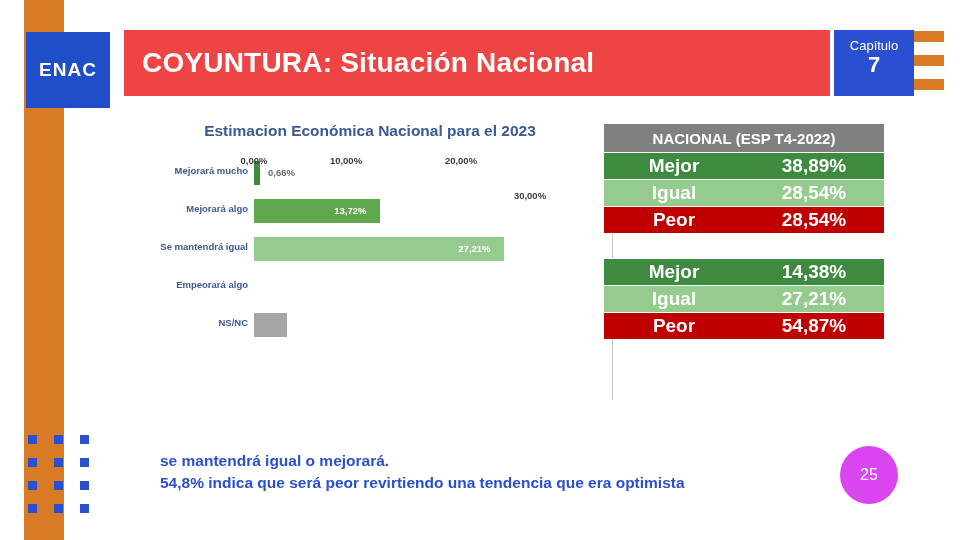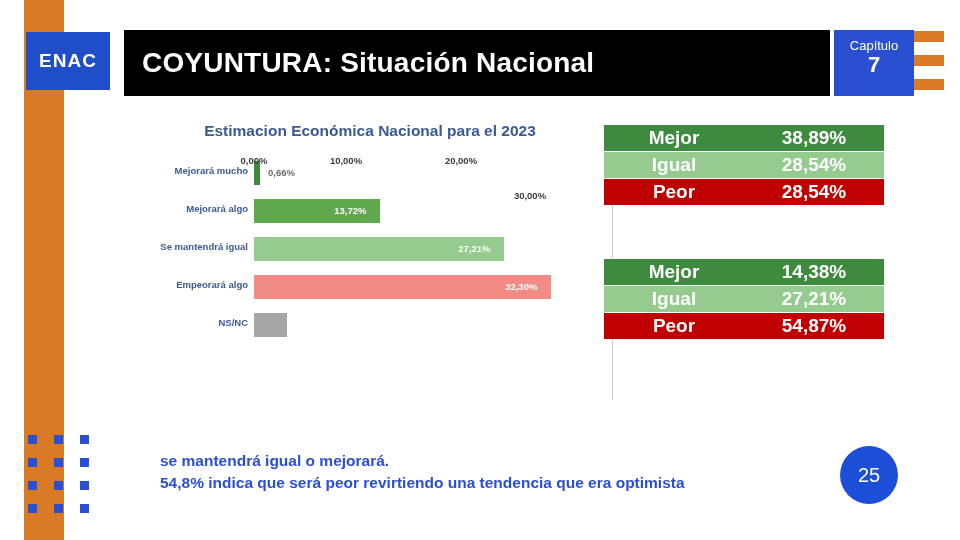--- a/index.html
+++ b/index.html
@@ -7,25 +7,25 @@
     width:960px;height:540px;position:relative;overflow:hidden;
     background:#ffffff;
     font-family:"Liberation Sans", sans-serif;
   }
   
   .left-bar{position:absolute;left:24px;top:0;width:40px;height:540px;background:#D97B25;}
   
   .right-dash{position:absolute;right:16px;width:42px;height:11px;background:#D97B25;}
   .rd1{top:31px;} .rd2{top:55px;} .rd3{top:79px;}
   
-  .logo{position:absolute;left:26px;top:32px;width:84px;height:58px;background:#1F4EC8;
+  .logo{position:absolute;left:26px;top:32px;width:84px;height:76px;background:#1F4EC8;
         display:flex;align-items:center;justify-content:center;}
   .logo span{color:#fff;font-weight:bold;font-size:19px;letter-spacing:1px;}
   
-  .title-bar{position:absolute;left:124px;top:30px;width:706px;height:66px;background:#000000;
+  .title-bar{position:absolute;left:124px;top:30px;width:706px;height:66px;background:#ef4444;
              display:flex;align-items:center;}
   .title-bar .t{color:#fff;font-size:28px;font-weight:bold;padding-left:18px;letter-spacing:.2px;}
   
   .chapter{position:absolute;left:834px;top:30px;width:80px;height:66px;background:#2B4FD1;
            color:#fff;text-align:center;}
   .chapter .c-label{font-size:13px;margin-top:8px;}
   .chapter .c-num{font-size:22px;font-weight:bold;line-height:1.05;}
   
   .chart-title{position:absolute;left:160px;top:122px;width:420px;text-align:center;
                color:#3B5A92;font-size:15.5px;font-weight:bold;}
@@ -50,22 +50,22 @@
   .tbl .r .k,.tbl .r .v{display:flex;align-items:center;justify-content:center;
                         color:#fff;font-size:19px;font-weight:bold;}
   .tbl .r .k{width:50%;}
   .tbl .r .v{width:50%;}
   
   .dots{position:absolute;left:28px;top:435px;width:88px;}
   .dots .d{position:absolute;width:9px;height:9px;background:#2B4FD1;}
   .footer-text{position:absolute;left:160px;top:450px;width:680px;color:#2B4FD1;
                font-size:15.5px;font-weight:bold;line-height:1.42;}
   .page-circle{position:absolute;left:840px;top:446px;width:58px;height:58px;border-radius:50%;
-               background:#1d4ed8;color:#fff;display:flex;align-items:center;justify-content:center;
-               font-size:20px;}
+               background:#d946ef;color:#fff;display:flex;align-items:center;justify-content:center;
+               font-size:16px;}
 </style>
 </head>
 <body>
 
 <div class="left-bar"></div>
 <div class="right-dash rd1"></div>
 <div class="right-dash rd2"></div>
 <div class="right-dash rd3"></div>
 
 <div class="logo">
@@ -99,42 +99,39 @@
     </div>
     <div class="row">
       <div class="cat">Se mantendrá igual</div>
       <div class="bar-area">
         <div class="bar" style="left: 0px; width: 250.332px; background: rgb(150, 203, 143);"></div>
         <div class="val inside" style="left: 204.332px;">27,21%</div>
       </div>
     </div>
     <div class="row">
       <div class="cat">Empeorará algo</div>
-      <div class="bar-area">
-        <div class="bar" style="left: 0px; width: 297.16px; background: rgb(240, 140, 133);"></div>
-        <div class="val inside" style="left: 251.16px;">32,30%</div>
-      </div>
     </div>
     <div class="row">
       <div class="cat">NS/NC</div>
       <div class="bar-area">
         <div class="bar" style="left: 0px; width: 32.568px; background: rgb(166, 166, 166);"></div>
         <div class="val inside" style="left: 40.568px;">3,54%</div>
       </div>
     </div>
     <div class="axis">
       <div class="tick" style="left: 0px;">0,00%</div>
       <div class="tick" style="left: 92px;">10,00%</div>
       <div class="tick" style="left: 184px; margin-left: 23px;">20,00%</div>
       <div class="tick" style="left: 276px; margin-top: 35px;">30,00%</div>
     </div>
   </div>
 <div class="vline"></div>
 
 <div class="tbl" id="tbl0" style="left:604px;top:124px;">
+    <div class="hdr">NACIONAL (ESP T4-2022)</div>
     <div class="r">
       <div class="k" style="background: rgb(62, 138, 63);">Mejor</div>
       <div class="v" style="background: rgb(62, 138, 63);">38,89%</div>
     </div>
     <div class="r">
       <div class="k" style="background: rgb(150, 203, 143);">Igual</div>
       <div class="v" style="background: rgb(150, 203, 143);">28,54%</div>
     </div>
     <div class="r">
       <div class="k" style="background: rgb(192, 0, 0);">Peor</div>

